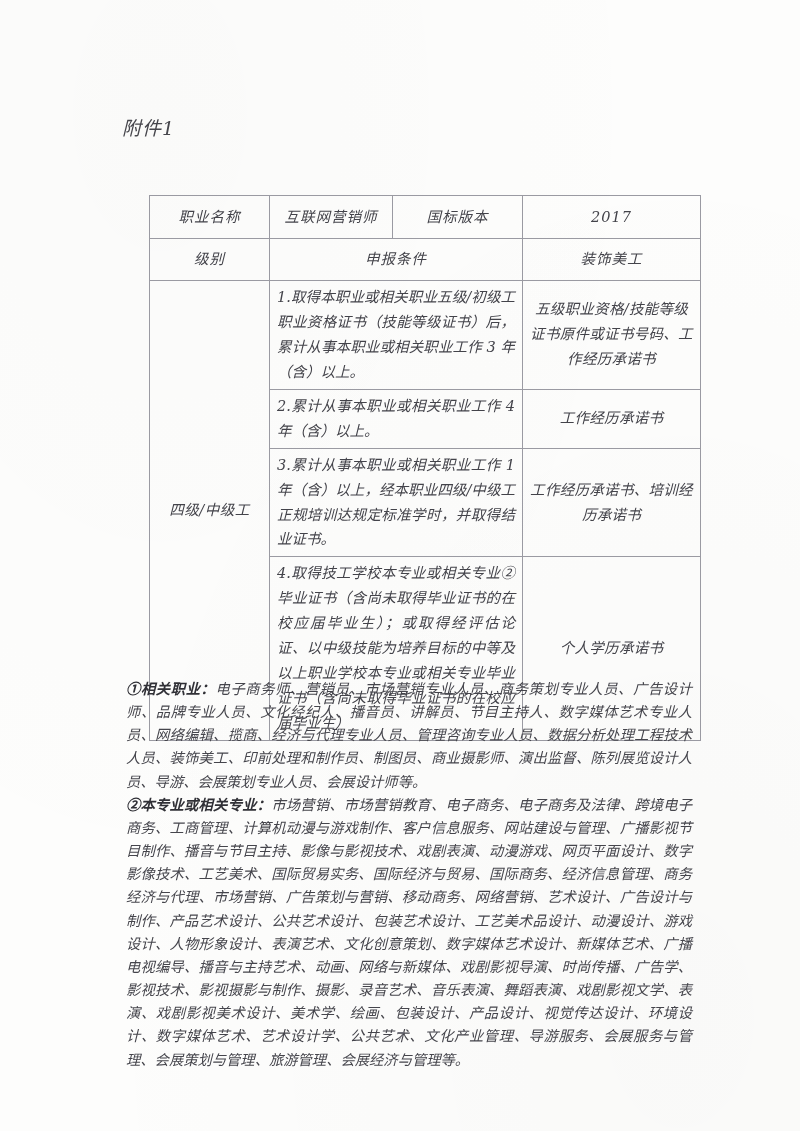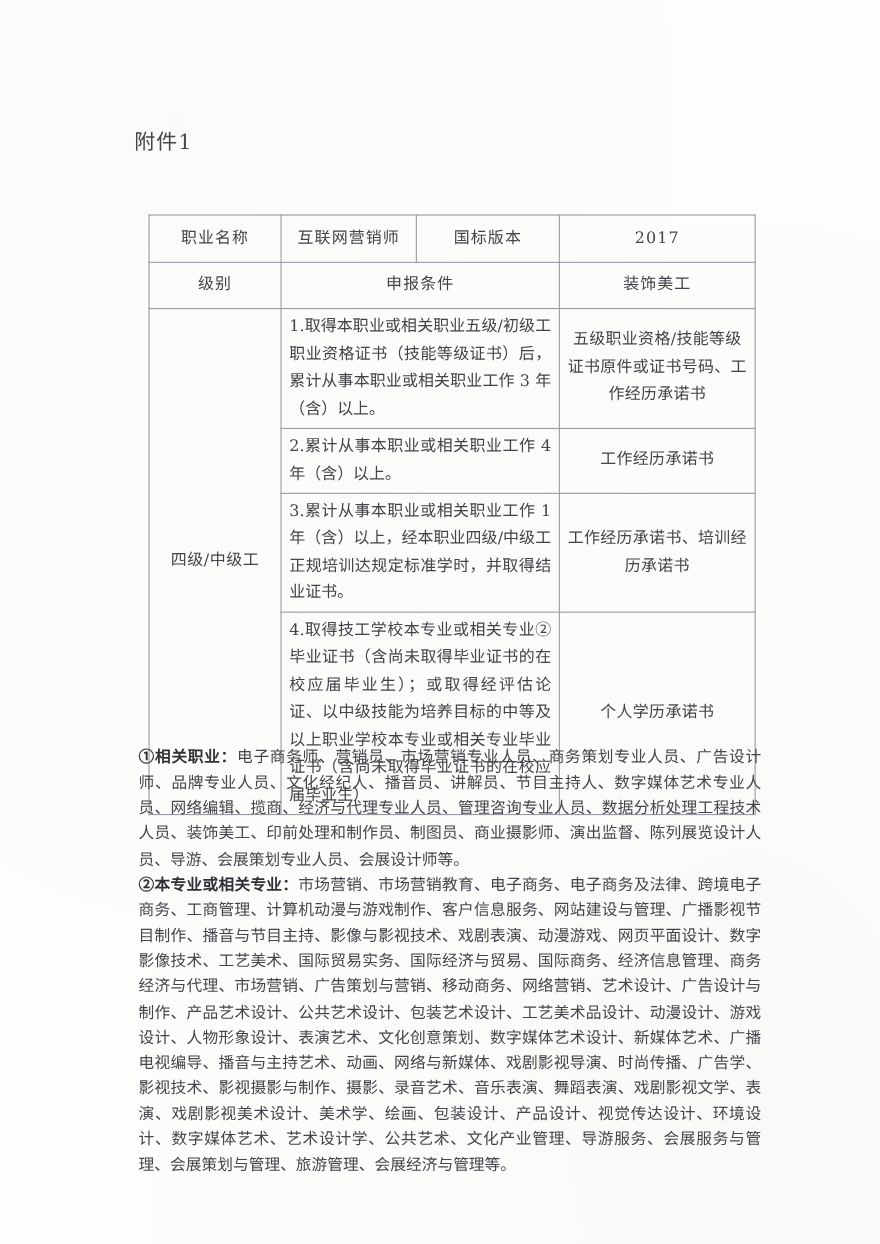--- a/index.html
+++ b/index.html
@@ -15,20 +15,21 @@
     color: #3c3c42;
     position: relative;
     overflow: hidden;
   }
   .page {
     position: absolute;
     left: 0; top: 0;
     width: 800px;
     height: 1131px;
     background: #fdfdfc;
+    font-style: italic;
   }
   
   .page::before {
     content: "";
     position: absolute;
     inset: 0;
     background:
       radial-gradient(ellipse at 20% 10%, rgba(0,0,0,0.012), rgba(0,0,0,0) 60%),
       radial-gradient(ellipse at 85% 90%, rgba(0,0,0,0.015), rgba(0,0,0,0) 65%);
     pointer-events: none;
@@ -51,21 +52,21 @@
     width: 552px;
     text-align: center;
     font-size: 20px;
     font-weight: bold;
     letter-spacing: 1.2px;
     color: #35353b;
   }
 
   table.cond-table {
     position: absolute;
-    left: 135px;
+    left: 149px;
     top: 195px;
     width: 551px;
     border-collapse: collapse;
     table-layout: fixed;
   }
   table.cond-table td {
     border: 1px solid #9a9aa2;
     color: #43434a;
     vertical-align: middle;
     padding: 4px 7px;

